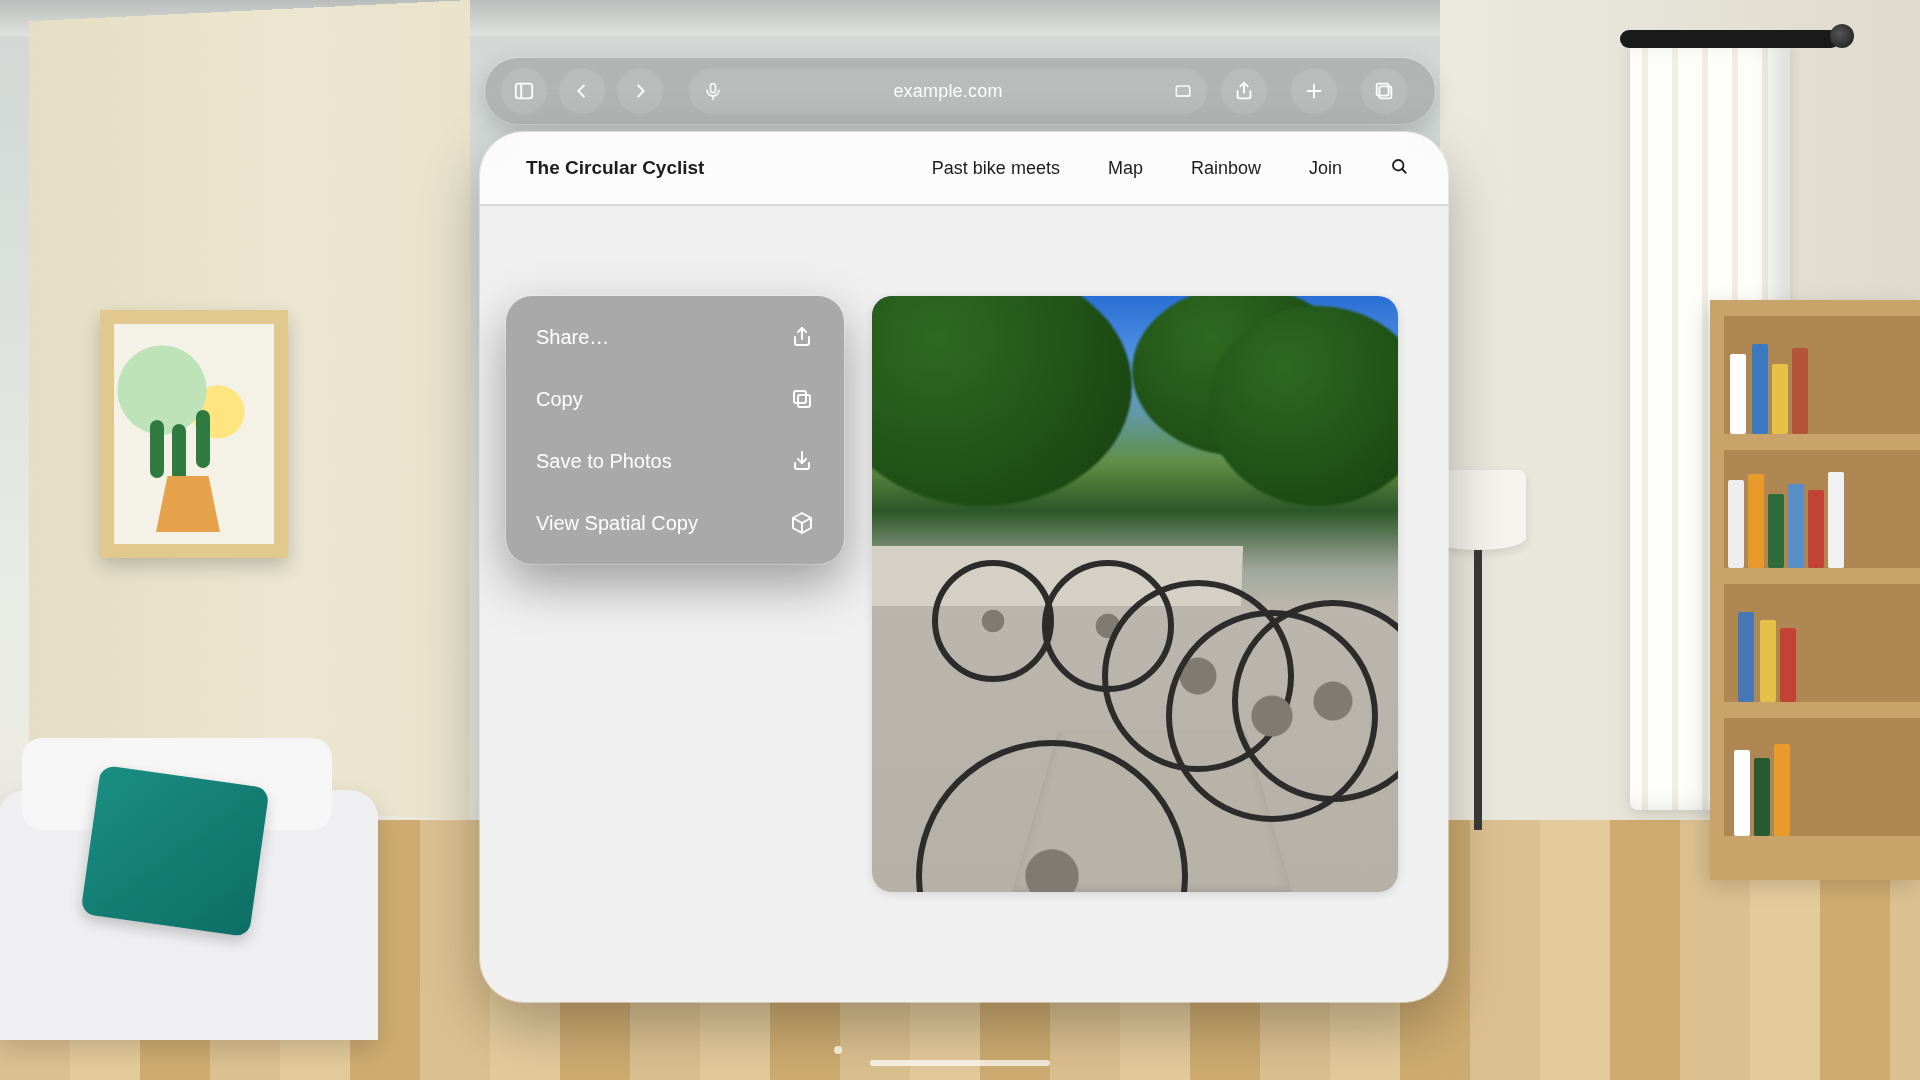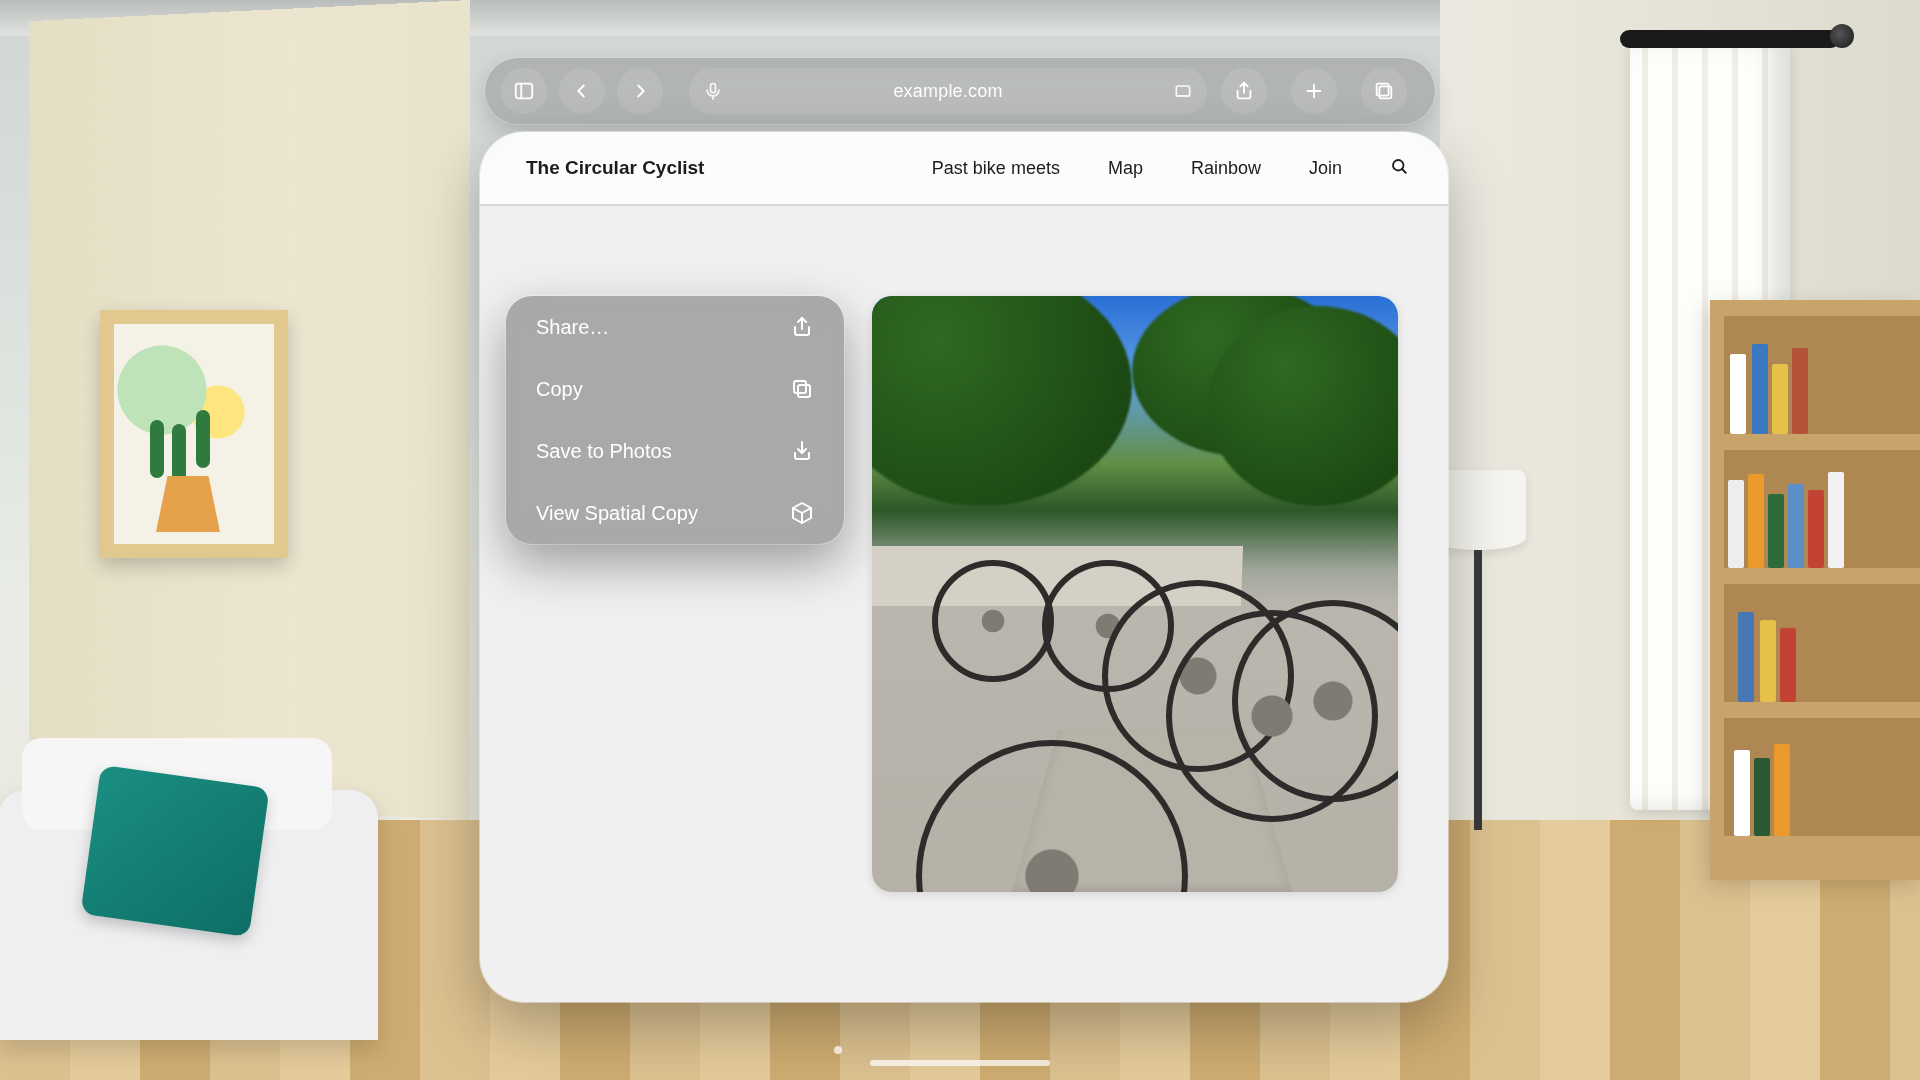--- a/index.html
+++ b/index.html
@@ -321,21 +321,21 @@
     gap: 28px;
     align-items: flex-start;
   }
 
   
   .ctx {
     width: 322px;
     border-radius: 26px;
     background: rgba(118,118,118,.58);
     box-shadow: 0 0 0 1px rgba(255,255,255,.25), 0 20px 50px rgba(0,0,0,.35);
-    padding: 0 8px;
+    padding: 10px 8px;
     backdrop-filter: blur(20px) saturate(120%);
     margin-left: -24px;
   }
   .ctx-item {
     height: 62px;
     padding: 0 22px;
     display: flex; align-items: center; gap: 14px;
     color: #fff;
     font-size: 20px;
     border-radius: 16px;

